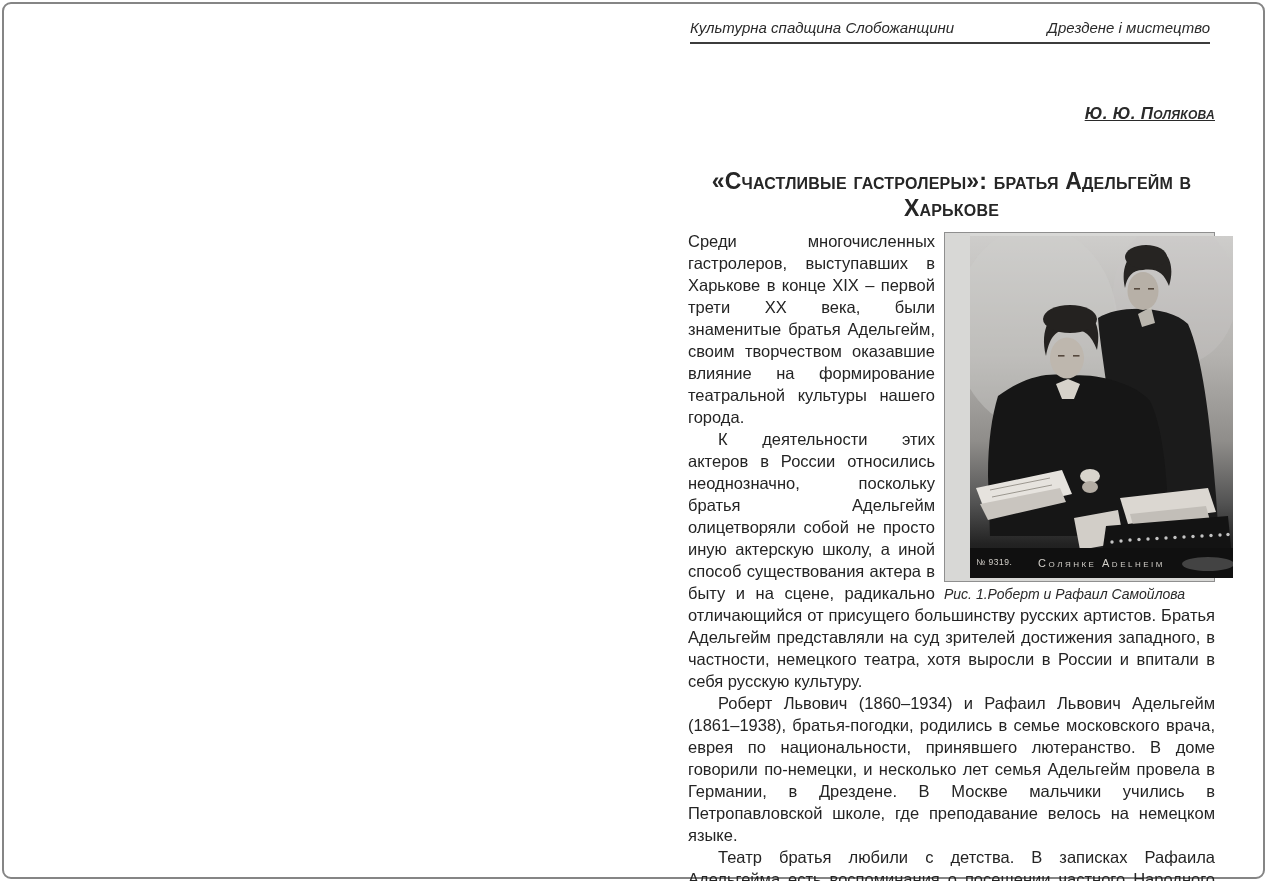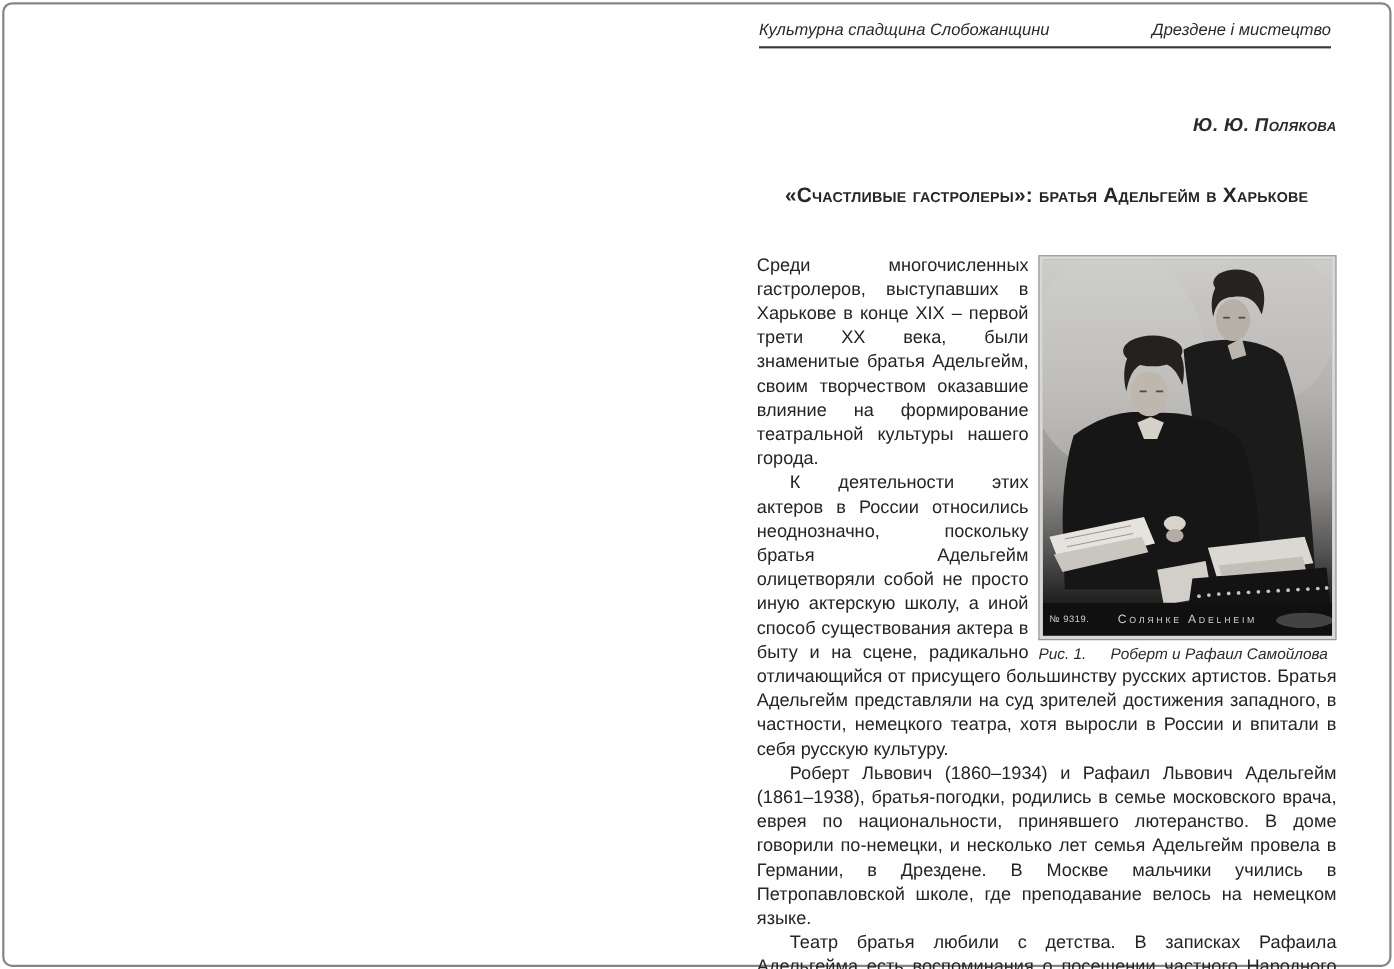--- a/index.html
+++ b/index.html
@@ -35,30 +35,31 @@
 
   
   .author-line {
     position: absolute;
     left: 688px; top: 104px; width: 527px;
     text-align: right;
     font-weight: bold; font-style: italic;
     font-variant: small-caps;
     font-size: 17px; color: #2a2a2a;
     letter-spacing: 0.3px;
+    text-decoration: underline;
   }
 
   
   .article-title {
     position: absolute;
     left: 688px; top: 168px; width: 527px;
     text-align: center;
     font-weight: bold;
     font-variant: small-caps;
-    font-size: 19px; color: #262626;
+    font-size: 23px; color: #262626;
     letter-spacing: 0.2px;
   }
 
   
   .article {
     position: absolute;
     left: 688px; top: 230px; width: 527px;
     font-size: 16.5px; line-height: 22px;
     text-align: justify;
     color: #242424;
@@ -76,20 +77,21 @@
     border: 1px solid #8f8f8f;
     background: #d8d8d6;
     padding: 3px;
     width: 263px; height: 342px;
   }
   .photo {
     position: relative;
     width: 263px; height: 342px;
     overflow: hidden;
     background: #9a9a9a;
+    margin-left: 22px;
   }
   .photo svg { display: block; }
   .photo-strip-labels {
     position: absolute; left: 0; right: 0; bottom: 3px;
     height: 16px;
     color: #d2cfc9;
   }
   .photo-stamp {
     position: absolute; left: 6px; bottom: 2px;
     font-size: 8.5px; letter-spacing: 0.5px;
@@ -98,21 +100,21 @@
     position: absolute; left: 50%; bottom: 1px;
     transform: translateX(-50%);
     font-variant: small-caps;
     font-size: 11px; letter-spacing: 2.5px;
     white-space: nowrap;
   }
   figcaption {
     margin-top: 5px;
     font-style: italic;
     font-size: 14px; color: #2a2a2a;
-    display: flex; gap: 22px;
+    display: flex; 
     line-height: 15px;
   }
 
   
   .page-number {
     position: absolute;
     left: 688px; top: 844px; width: 519px;
     text-align: right;
     font-size: 15.5px; color: #2e2e2e;
   }

